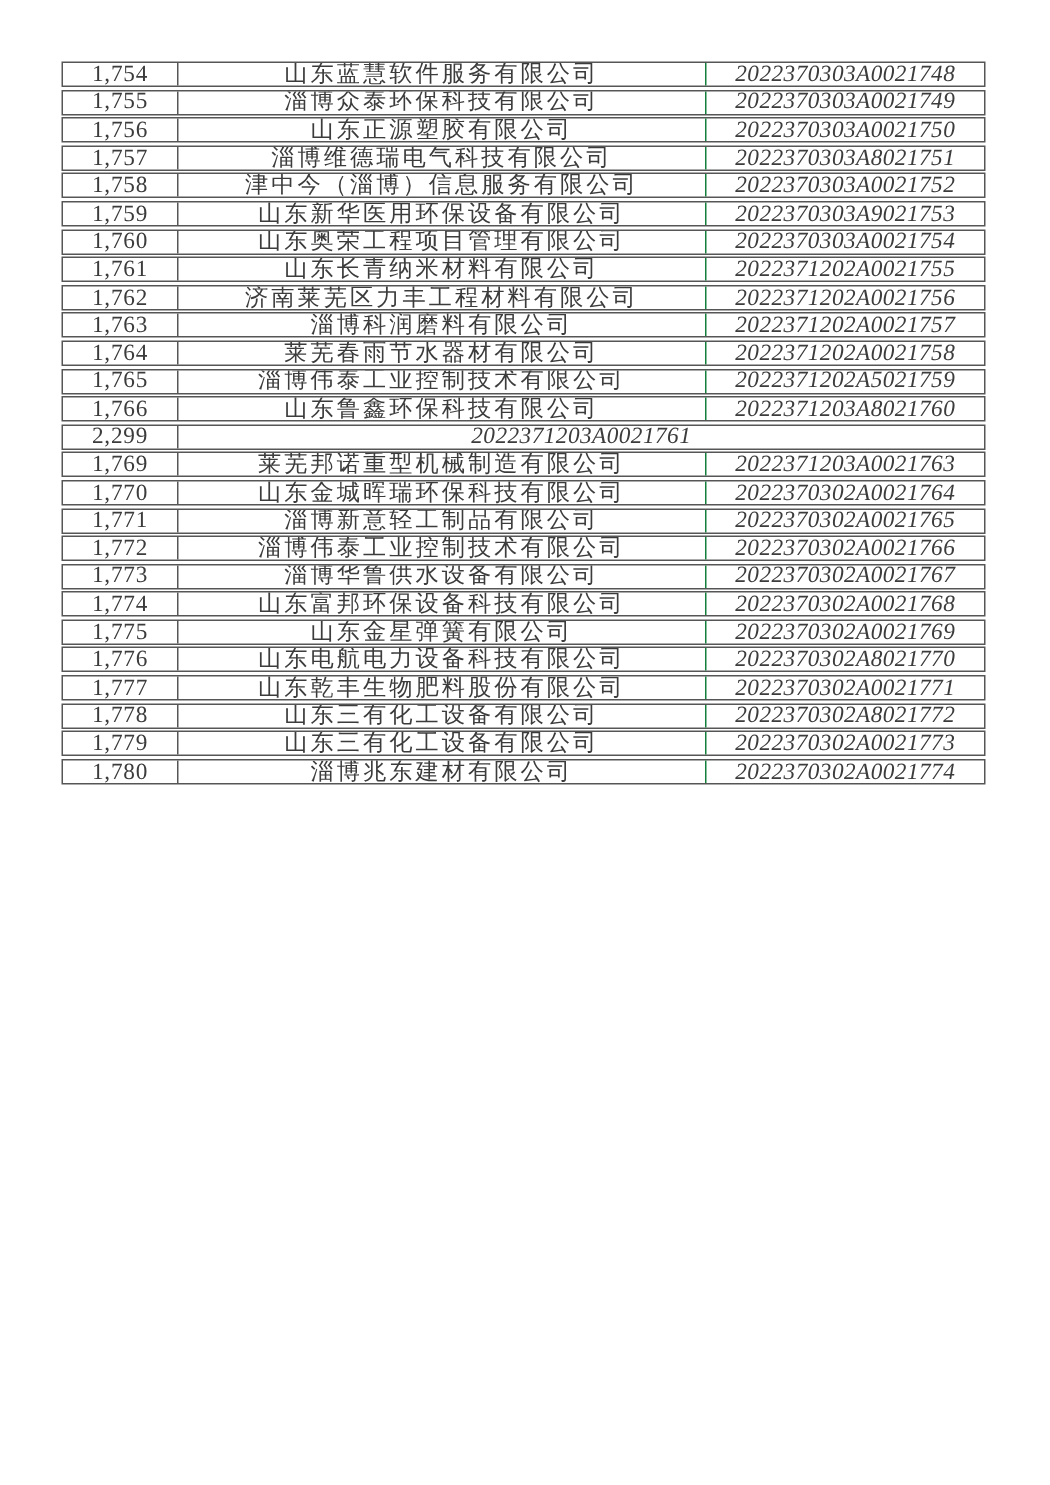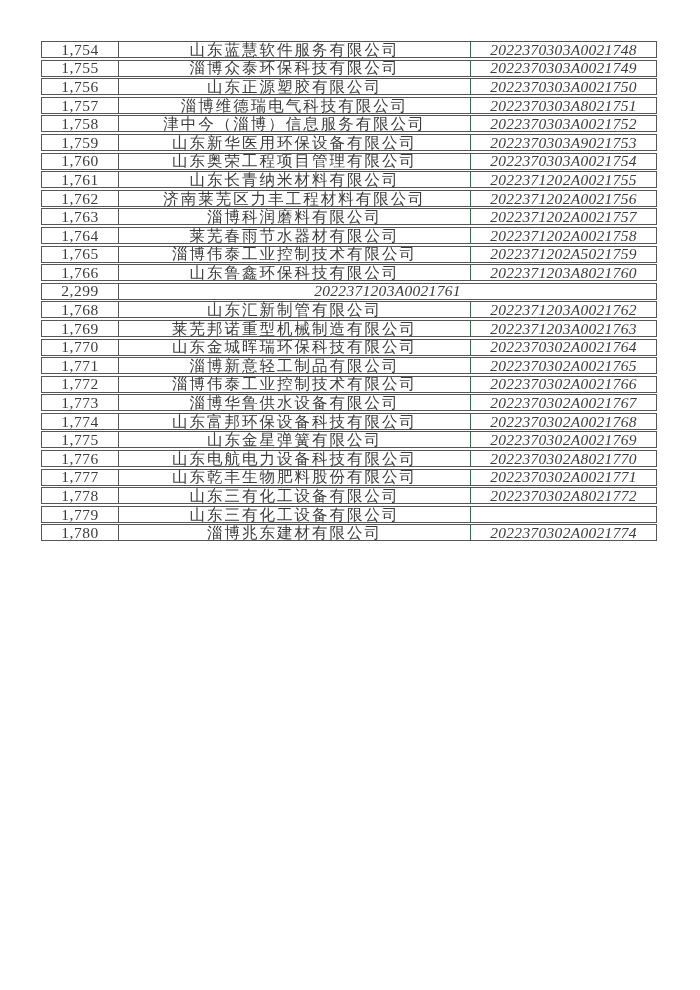--- a/index.html
+++ b/index.html
@@ -140,25 +140,20 @@
     <div class="cell c-index">1,766</div>
     <div class="cell c-company">山东鲁鑫环保科技有限公司</div>
     <div class="cell c-code">2022371203A8021760</div>
   </div>
 
   <div class="t-row">
     <div class="cell c-index">2,299</div>
     <div class="cell c-code">2022371203A0021761</div>
   </div>
 
-  <div class="t-row">
-    <div class="cell c-index">1,768</div>
-    <div class="cell c-company">山东汇新制管有限公司</div>
-    <div class="cell c-code">2022371203A0021762</div>
-  </div>
 
   <div class="t-row">
     <div class="cell c-index">1,769</div>
     <div class="cell c-company">莱芜邦诺重型机械制造有限公司</div>
     <div class="cell c-code">2022371203A0021763</div>
   </div>
 
   <div class="t-row">
     <div class="cell c-index">1,770</div>
     <div class="cell c-company">山东金城晖瑞环保科技有限公司</div>
@@ -209,20 +204,21 @@
 
   <div class="t-row">
     <div class="cell c-index">1,778</div>
     <div class="cell c-company">山东三有化工设备有限公司</div>
     <div class="cell c-code">2022370302A8021772</div>
   </div>
 
   <div class="t-row">
     <div class="cell c-index">1,779</div>
     <div class="cell c-company">山东三有化工设备有限公司</div>
+    <div class="cell c-code">2022370302A0021773</div>
   </div>
 
   <div class="t-row">
     <div class="cell c-index">1,780</div>
     <div class="cell c-company">淄博兆东建材有限公司</div>
     <div class="cell c-code">2022370302A0021774</div>
   </div>
 </div>
 </div>
 

